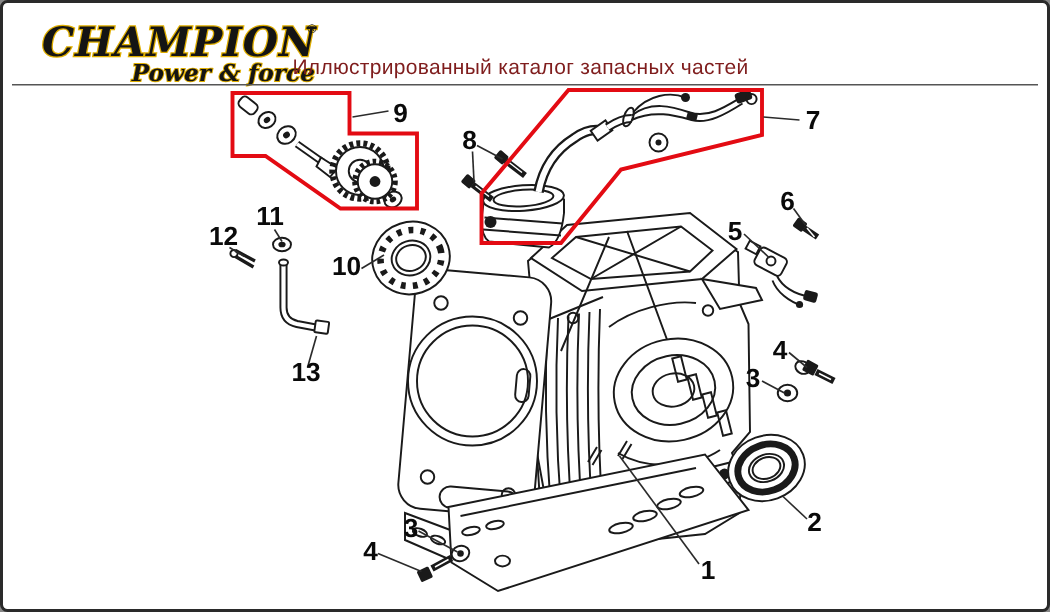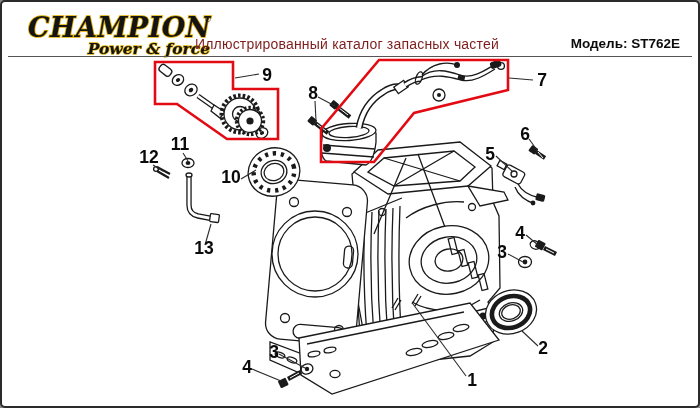--- a/index.html
+++ b/index.html
@@ -38,21 +38,20 @@
 <div class="page">
 
   <svg class="logo-svg" width="210" height="52">
     <text x="6" y="31" style="font-family:'DejaVu Serif',serif;font-style:italic;font-weight:bold;font-size:27px;
              fill:#141414;stroke:#dfae00;stroke-width:1.7;paint-order:stroke fill;letter-spacing:.5px;">CHAMPION</text>
     <text x="182" y="16" style="font-family:'DejaVu Serif',serif;font-size:8px;fill:#141414;">®</text>
     <text x="188" y="48" text-anchor="end" style="font-family:'DejaVu Serif',serif;font-style:italic;font-weight:bold;font-size:15.5px;
              fill:#141414;stroke:#dfae00;stroke-width:1.3;paint-order:stroke fill;">Power &amp; force</text>
   </svg>
   <div class="title">Иллюстрированный каталог запасных частей</div>
-  <div class="model">Модель: ST762E</div>
   <div class="hdr-rule"></div>
 
   <svg class="diagram" width="700" height="408" viewBox="0 0 700 408">
 
     <g>
 
       <path class="kf" d="M 353,206 L 350,172 L 374,152 L 452,141 L 490,166 L 491,200 L 497,214 L 498,286 L 486,300 L 492,314 L 491,340 L 468,354 L 430,358 L 398,356 L 363,338 L 356,300 Z"></path>
 
       <path class="kf" d="M 352,170 L 376,148 L 458,140 L 489,164 L 466,184 L 386,192 Z"></path>
       <path class="k" d="M 366,170 L 382,156 L 452,149 L 473,165 L 458,179 L 392,184 Z"></path>

